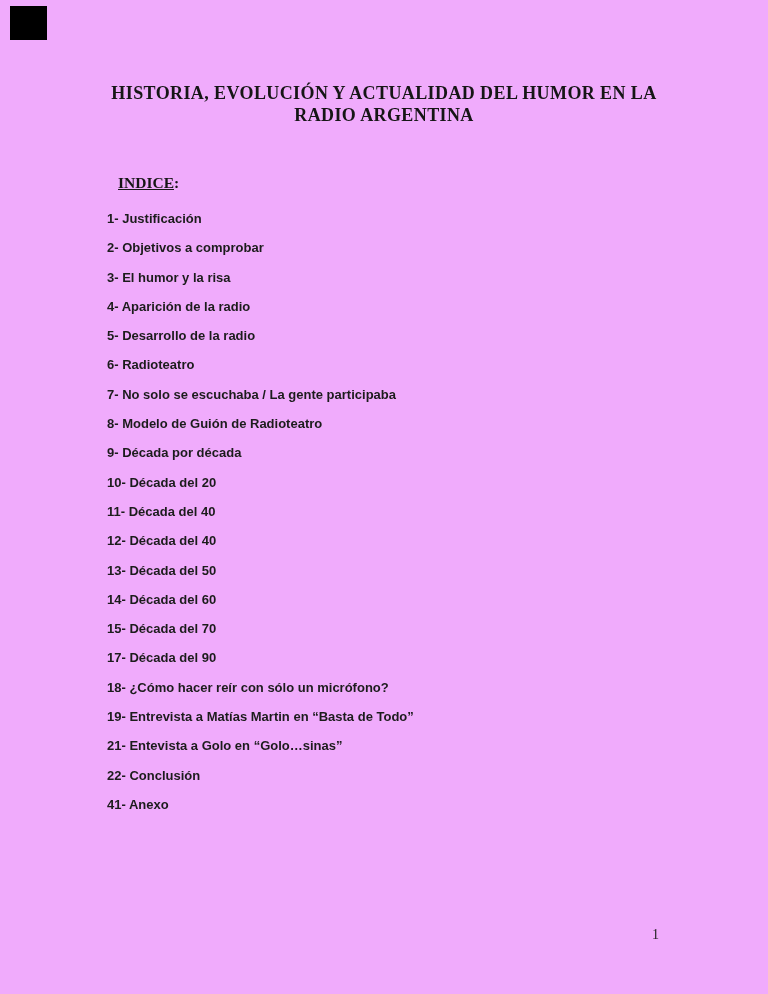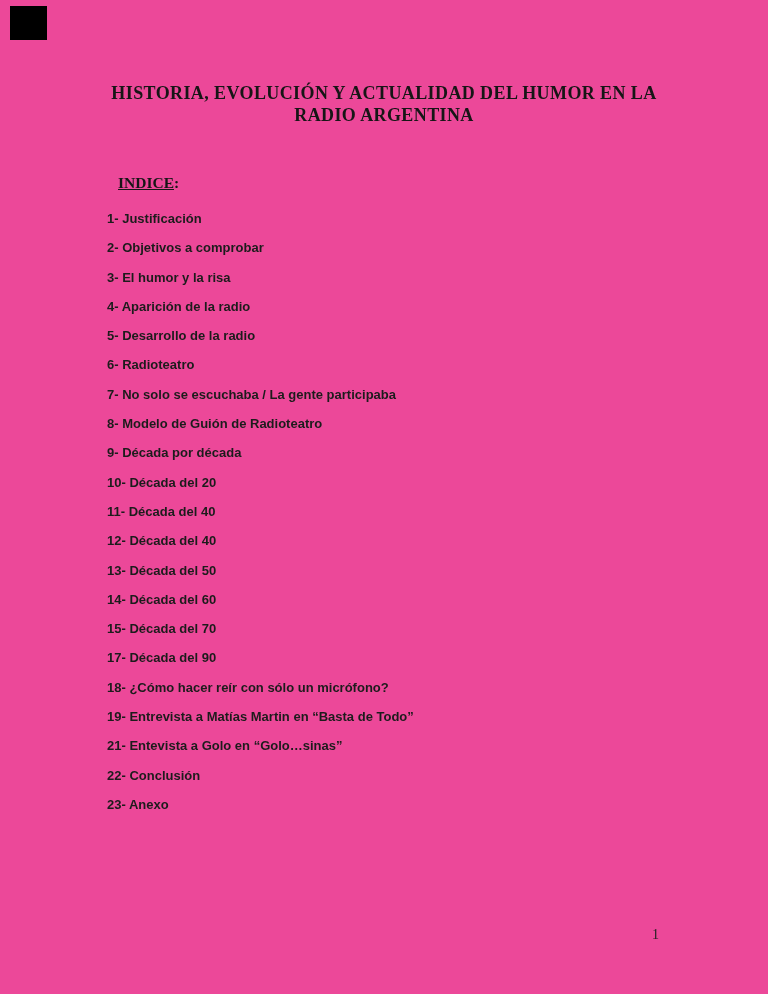--- a/index.html
+++ b/index.html
@@ -4,21 +4,21 @@
 <style>
   html, body {
     margin: 0;
     padding: 0;
     background: #ffffff;
   }
   .page {
     position: relative;
     width: 768px;
     height: 994px;
-    background: #ec4899;
+    background: #f0abfc;
     overflow: hidden;
   }
   .corner-box {
     position: absolute;
     left: 10px;
     top: 6px;
     width: 37px;
     height: 34px;
     background: #000000;
   }
@@ -103,18 +103,18 @@
     <p class="index-item">11- Década del 40</p>
     <p class="index-item">12- Década del 40</p>
     <p class="index-item">13- Década del 50</p>
     <p class="index-item">14- Década del 60</p>
     <p class="index-item">15- Década del 70</p>
     <p class="index-item">17- Década del 90</p>
     <p class="index-item">18- ¿Cómo hacer reír con sólo un micrófono?</p>
     <p class="index-item">19- Entrevista a Matías Martin en “Basta de Todo”</p>
     <p class="index-item">21- Entevista a Golo en “Golo…sinas”</p>
     <p class="index-item">22- Conclusión</p>
-    <p class="index-item">23- Anexo</p>
+    <p class="index-item">41- Anexo</p>
   </div>
 
   <div class="page-number">1</div>
 
 </div>
 
 </body></html>

